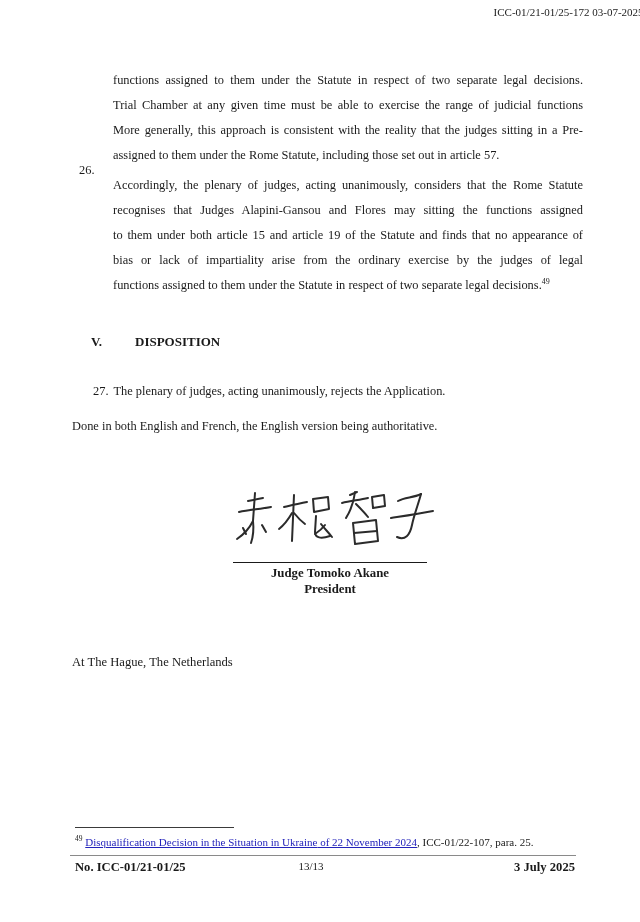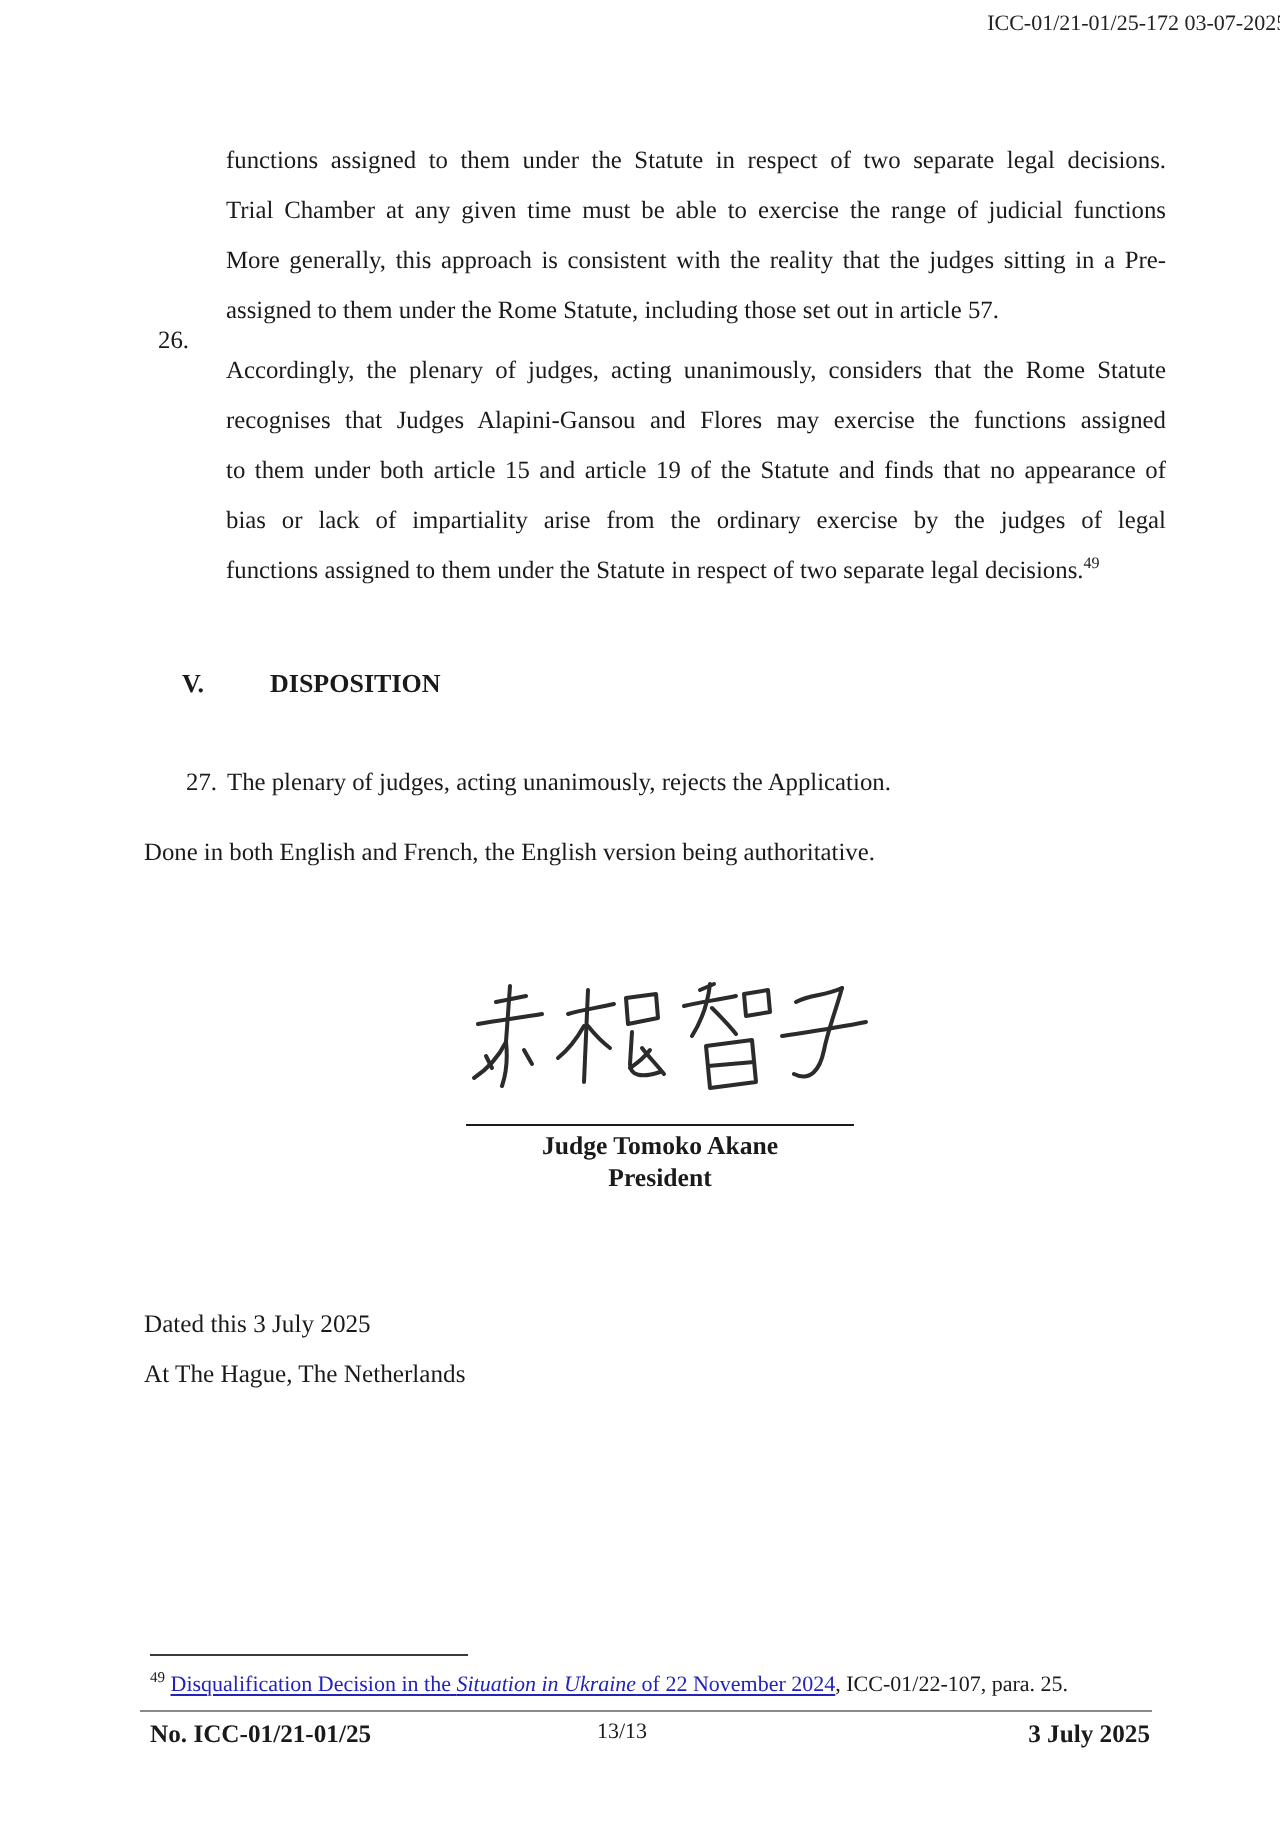--- a/index.html
+++ b/index.html
@@ -42,21 +42,21 @@
   .sig-name{
     position:absolute;left:215px;top:565px;width:230px;
     text-align:center;font-weight:bold;font-size:12.8px;line-height:16px;
   }
   
   .dated{position:absolute;left:72px;top:650px;font-size:12.6px;line-height:24.5px;white-space:nowrap;}
   
   .fn-sep{position:absolute;left:75px;top:827px;width:159px;border-top:1.2px solid #3a3a3a;}
   .footnote{position:absolute;left:75px;top:832px;width:540px;font-size:11px;line-height:14px;}
   .fn-link{color:#2323bb;text-decoration:underline;cursor:pointer;}
-  .fn-italic{font-style:italic;}
+  .fn-italic{}
   .footnote sup{font-size:7.5px;}
   
   .footer-rule{position:absolute;left:70px;top:855px;width:506px;border-top:1px solid #8a8a8a;}
   .footer{
     position:absolute;left:75px;top:860px;width:500px;
     display:flex;align-items:baseline;justify-content:space-between;
     font-size:12.6px;font-weight:bold;
   }
   .footer .pageno{font-weight:normal;font-size:11px;position:absolute;left:0;right:28px;text-align:center;}
   .footer .fleft,.footer .fright{position:relative;z-index:1;background:#fff;}
@@ -71,21 +71,21 @@
   <div class="para" style="top:68px;">
     <div class="bodyline just">functions assigned to them under the Statute in respect of two separate legal decisions.</div>
     <div class="bodyline just">Trial Chamber at any given time must be able to exercise the range of judicial functions</div>
     <div class="bodyline just">More generally, this approach is consistent with the reality that the judges sitting in a Pre-</div>
     <div class="bodyline">assigned to them under the Rome Statute, including those set out in article 57.</div>
   </div>
 
   <div class="para-num" style="left:79px;top:158px;">26.</div>
   <div class="para" style="top:173px;">
     <div class="bodyline just">Accordingly, the plenary of judges, acting unanimously, considers that the Rome Statute</div>
-    <div class="bodyline just">recognises that Judges Alapini-Gansou and Flores may exercise the functions assigned</div>
+    <div class="bodyline just">recognises that Judges Alapini-Gansou and Flores may sitting the functions assigned</div>
     <div class="bodyline just">to them under both article 15 and article 19 of the Statute and finds that no appearance of</div>
     <div class="bodyline just">bias or lack of impartiality arise from the ordinary exercise by the judges of legal</div>
     <div class="bodyline"><span>functions assigned to them under the Statute in respect of two separate legal decisions.</span><sup class="fnref">49</sup></div>
   </div>
 
   <div class="heading">
     <span class="hnum">V.</span>
     <span>DISPOSITION</span>
   </div>
 
@@ -129,21 +129,20 @@
     </g>
   </svg>
 
   <div class="sig-rule"></div>
   <div class="sig-name">
     <div>Judge Tomoko Akane</div>
     <div>President</div>
   </div>
 
   <div class="dated">
-    <div>Dated this 3 July 2025</div>
     <div>At The Hague, The Netherlands</div>
   </div>
 
   <div class="fn-sep"></div>
   <div class="footnote">
     <sup>49</sup>
     <span class="fn-link"><span>Disqualification Decision in the </span><span class="fn-italic">Situation in Ukraine</span><span> of 22 November 2024</span></span><span>, ICC-01/22-107, para. 25.</span>
   </div>
 
   <div class="footer-rule"></div>

